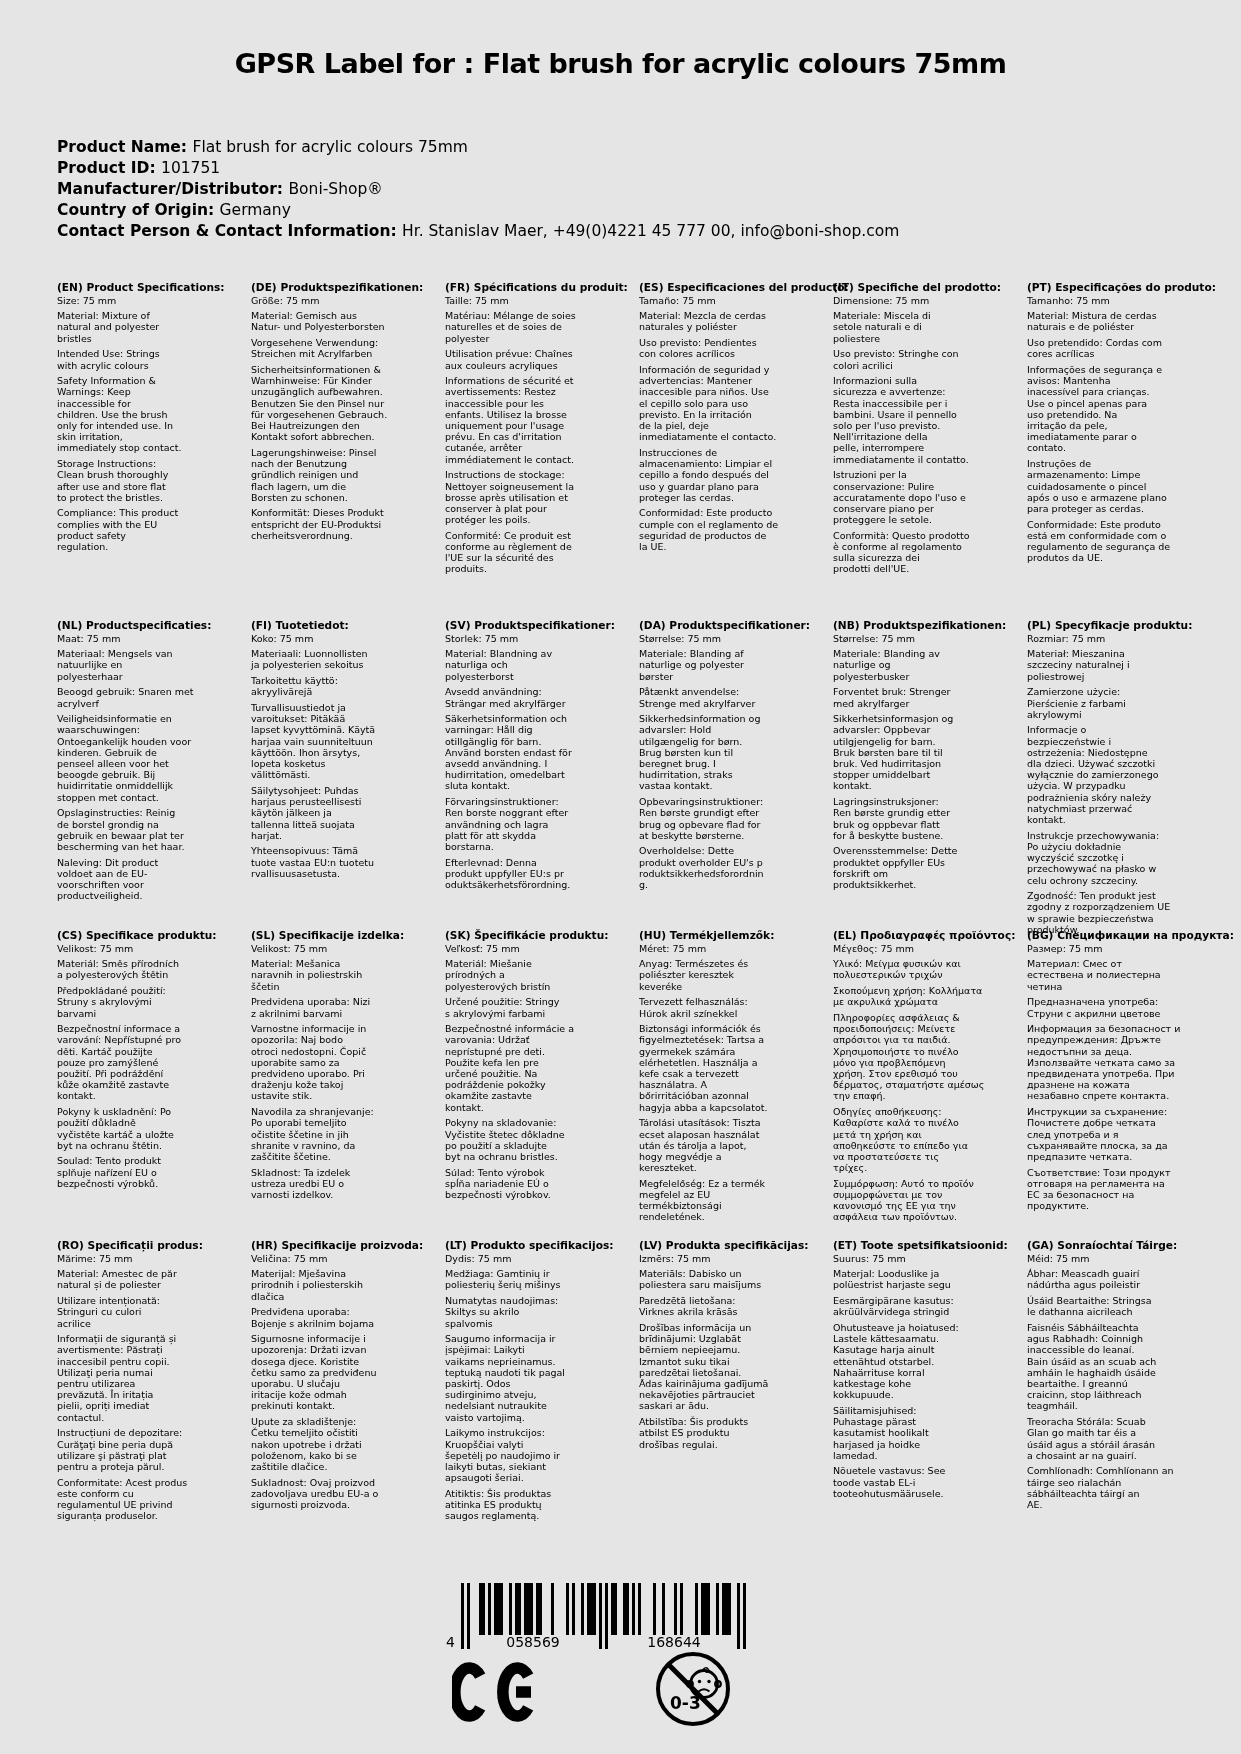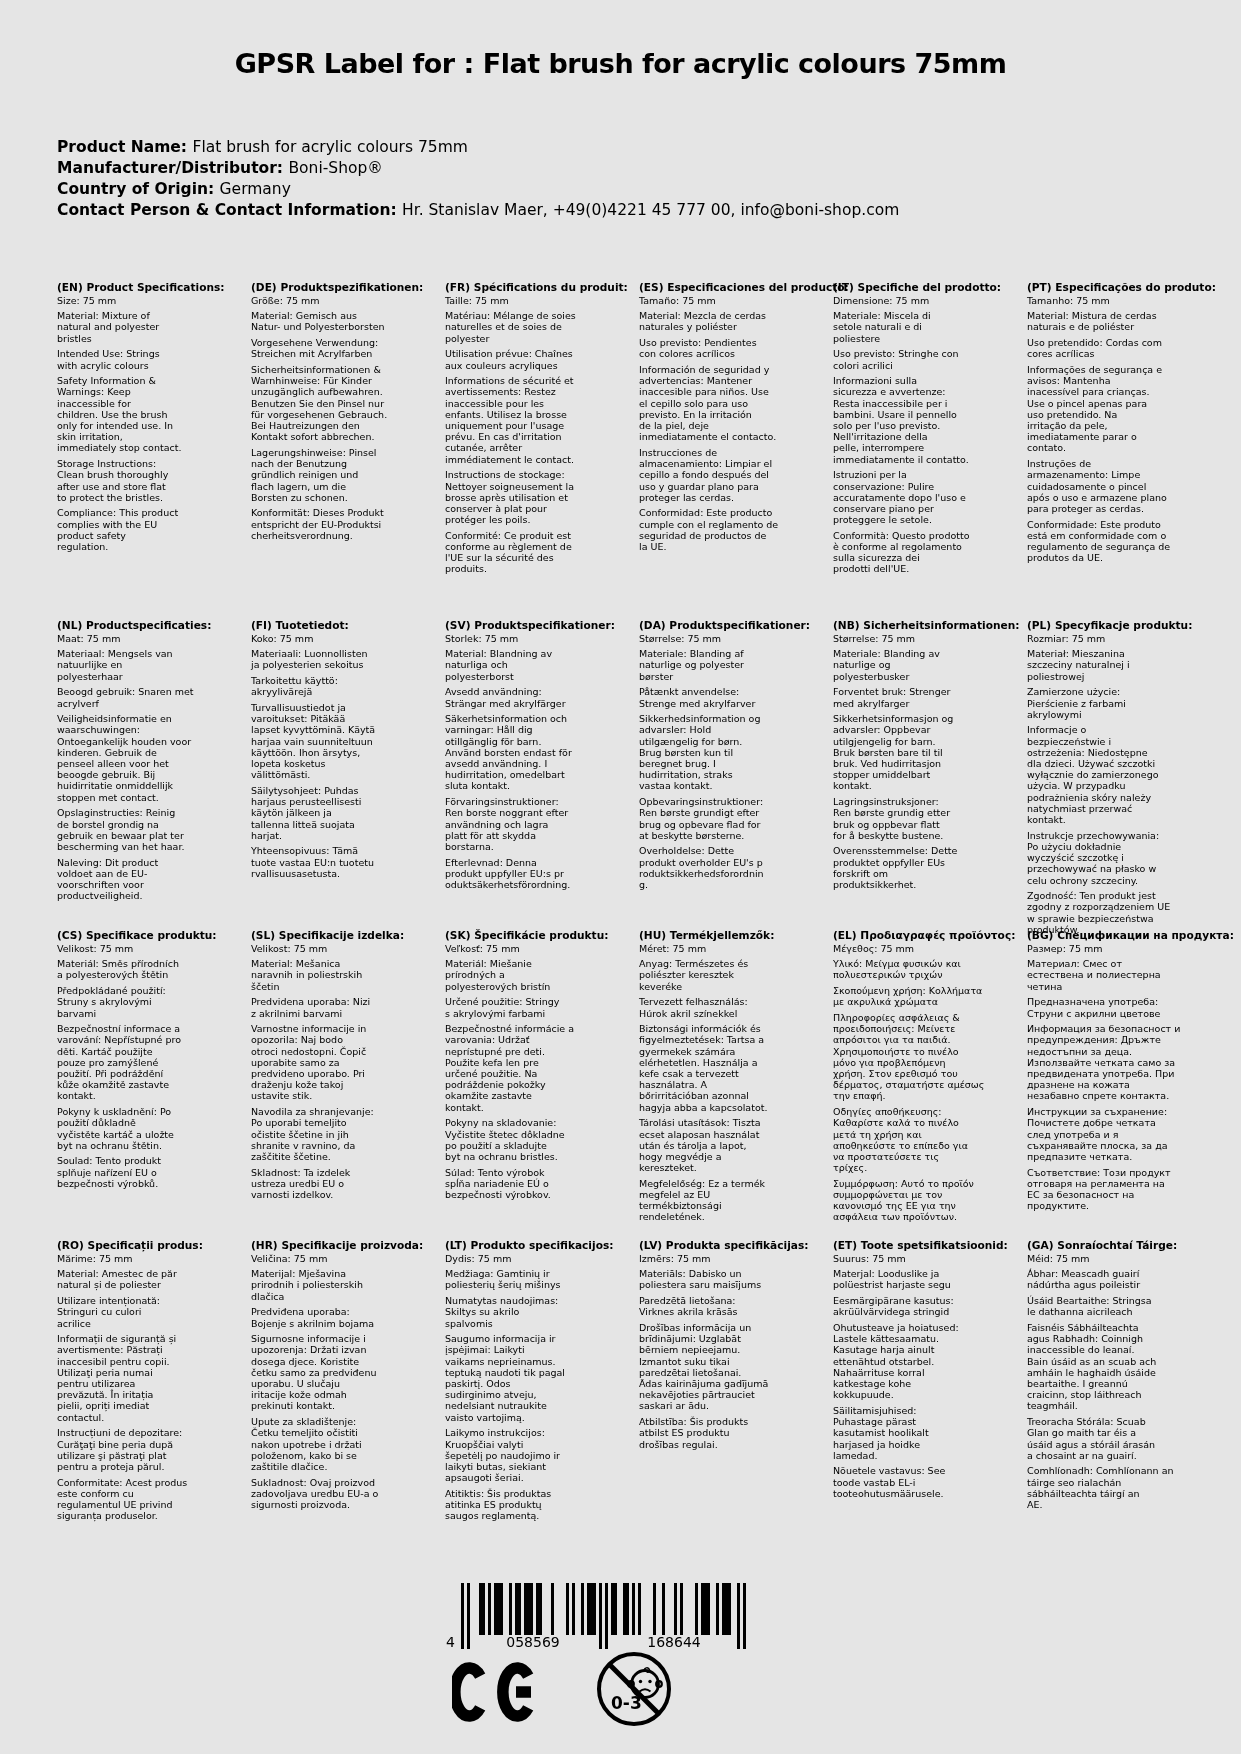--- a/index.html
+++ b/index.html
@@ -10,34 +10,35 @@
   .product-info{position:absolute;left:57px;top:137px;font-size:15.5px;line-height:21px;}
   .info-label{font-weight:bold;}
   .specs-grid{position:absolute;left:57px;top:281px;display:grid;
               grid-template-columns:repeat(6,176px);column-gap:18px;
               grid-template-rows:338px 310px 310px auto;}
   .spec-cell{font-size:9.5px;line-height:11.2px;}
   .spec-heading{font-size:10.6px;line-height:13.5px;font-weight:bold;white-space:nowrap;}
   .spec-par{white-space:pre-line;margin:0 0 4.5px 0;}
   .barcode-wrap{position:absolute;left:438px;top:1583px;}
   .ce-wrap{position:absolute;left:452px;top:1661px;}
-  .age-wrap{position:absolute;left:595px;top:1650px;}
+  .age-wrap{position:absolute;left:654px;top:1650px;}
   svg{display:block;}
   .bc-text{font-family:"DejaVu Sans","Liberation Sans",sans-serif;font-size:14px;fill:#000;}
   .age-text{font-family:"DejaVu Sans","Liberation Sans",sans-serif;font-size:17px;font-weight:bold;fill:#000;}
 </style>
 </head>
 <body>
 
 <div class="page">
 
   <div class="title">GPSR Label for : Flat brush for acrylic colours 75mm</div>
 
   <div class="product-info">
       <div><span class="info-label">Product Name:  </span><span>Flat brush for acrylic colours 75mm</span></div>
+      <div><span class="info-label">Product ID:  </span><span>101751</span></div>
       <div><span class="info-label">Manufacturer/Distributor:  </span><span>Boni-Shop®</span></div>
       <div><span class="info-label">Country of Origin:  </span><span>Germany</span></div>
       <div><span class="info-label">Contact Person &amp; Contact Information:  </span><span>Hr. Stanislav Maer, +49(0)4221 45 777 00, info@boni-shop.com</span></div>
     </div>
 
   <div class="specs-grid">
       <div class="spec-cell">
         <div class="spec-heading">(EN) Product Specifications:</div>
         <p class="spec-par">Size: 75 mm</p>
         <p class="spec-par">Material: Mixture of
@@ -275,21 +276,21 @@
         <p class="spec-par">Opbevaringsinstruktioner:
 Ren børste grundigt efter
 brug og opbevare flad for
 at beskytte børsterne.</p>
         <p class="spec-par">Overholdelse: Dette
 produkt overholder EU's p
 roduktsikkerhedsforordnin
 g.</p>
       </div>
       <div class="spec-cell">
-        <div class="spec-heading">(NB) Sicherheitsinformationen:</div>
+        <div class="spec-heading">(NB) Produktspezifikationen:</div>
         <p class="spec-par">Størrelse: 75 mm</p>
         <p class="spec-par">Materiale: Blanding av
 naturlige og
 polyesterbusker</p>
         <p class="spec-par">Forventet bruk: Strenger
 med akrylfarger</p>
         <p class="spec-par">Sikkerhetsinformasjon og
 advarsler: Oppbevar
 utilgjengelig for barn.
 Bruk børsten bare til til

